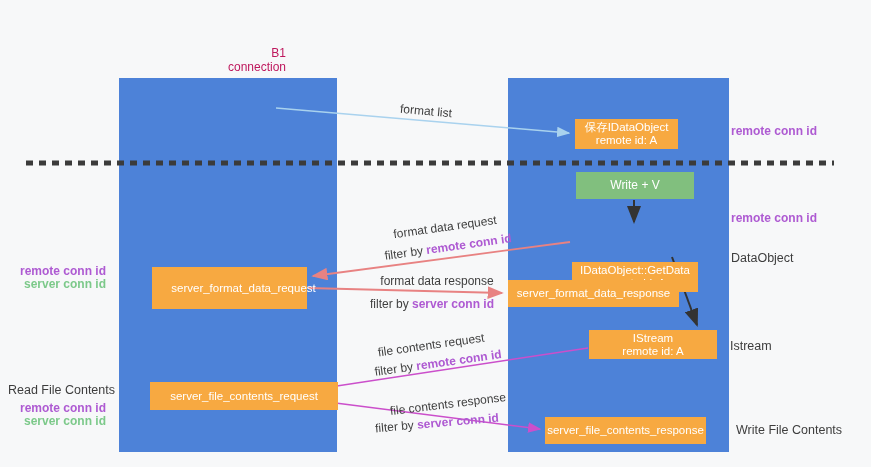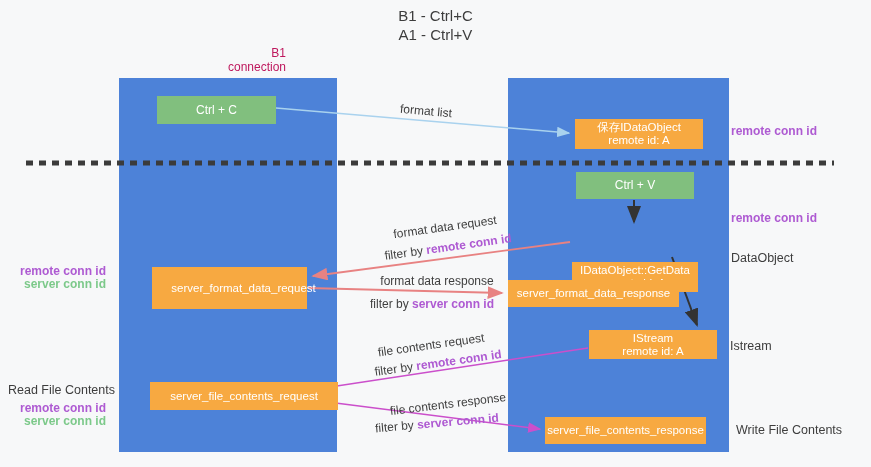--- a/index.html
+++ b/index.html
@@ -51,21 +51,21 @@
     color:#ffffff;
     font-size:11.5px;
     line-height:13px;
     text-align:center;
     box-sizing:border-box;
   }
   .box.green{background:#81bf7e;font-size:12px;}
   .box.orange{background:#f7a941;}
 
   .b-ctrl-c{left:157px;top:96px;width:119px;height:28px;}
-  .b-save-obj{left:575px;top:119px;width:128px;height:30px;}
+  .b-save-obj{left:575px;top:119px;width:103px;height:30px;}
   .b-ctrl-v{left:576px;top:172px;width:118px;height:27px;}
   .b-getdata{left:572px;top:226px;width:126px;height:30px;margin-top:36px;}
   .b-format-req{left:152px;top:267px;width:155px;height:42px;padding-left:28px;}
   .b-format-resp{left:508px;top:280px;width:171px;height:27px;}
   .b-istream{left:589px;top:330px;width:128px;height:29px;}
   .b-file-req{left:150px;top:382px;width:188px;height:28px;}
   .b-file-resp{left:545px;top:417px;width:161px;height:27px;}
 
   
   .side-label{font-size:12.5px;color:#3d3d3d;white-space:nowrap;}
@@ -101,24 +101,20 @@
     position:absolute;left:0;top:0;
     width:871px;height:467px;
     pointer-events:none;
   }
 </style>
 </head>
 <body>
 
 <div class="stage">
 
-  <div class="abs title">
-    <div>B1 - Ctrl+C</div>
-    <div>A1 - Ctrl+V</div>
-  </div>
 
   <div class="abs lane-header left">
     <div>B1</div>
     <div>connection</div>
   </div>
 
   <div class="abs lane left"></div>
   <div class="abs lane right"></div>
 
   <svg class="overlay">
@@ -147,31 +143,28 @@
 
     <line x1="570" y1="242" x2="313" y2="276" stroke="#e88282" stroke-width="1.8" marker-end="url(#mr)"></line>
 
     <line x1="308" y1="288" x2="502" y2="293" stroke="#e88282" stroke-width="1.8" marker-end="url(#mr)"></line>
 
     <line x1="588" y1="348" x2="317" y2="389" stroke="#cb4fcb" stroke-width="1.5" marker-end="url(#mm)"></line>
 
     <line x1="312" y1="400" x2="540" y2="429" stroke="#cb4fcb" stroke-width="1.5" marker-end="url(#mm)"></line>
   </svg>
 
-  <div class="abs box green b-ctrl-c">
-    <span>Ctrl + C</span>
-  </div>
 
   <div class="abs box orange b-save-obj">
     <span>保存IDataObject</span>
     <span>remote id: A</span>
   </div>
 
   <div class="abs box green b-ctrl-v">
-    <span>Ctrl + V</span>
+    <span>Write + V</span>
   </div>
 
   <div class="abs box orange b-getdata">
     <span>IDataObject::GetData</span>
     <span>remote id: A</span>
   </div>
 
   <div class="abs box orange b-format-req">
     <span>server_format_data_request</span>
   </div>

